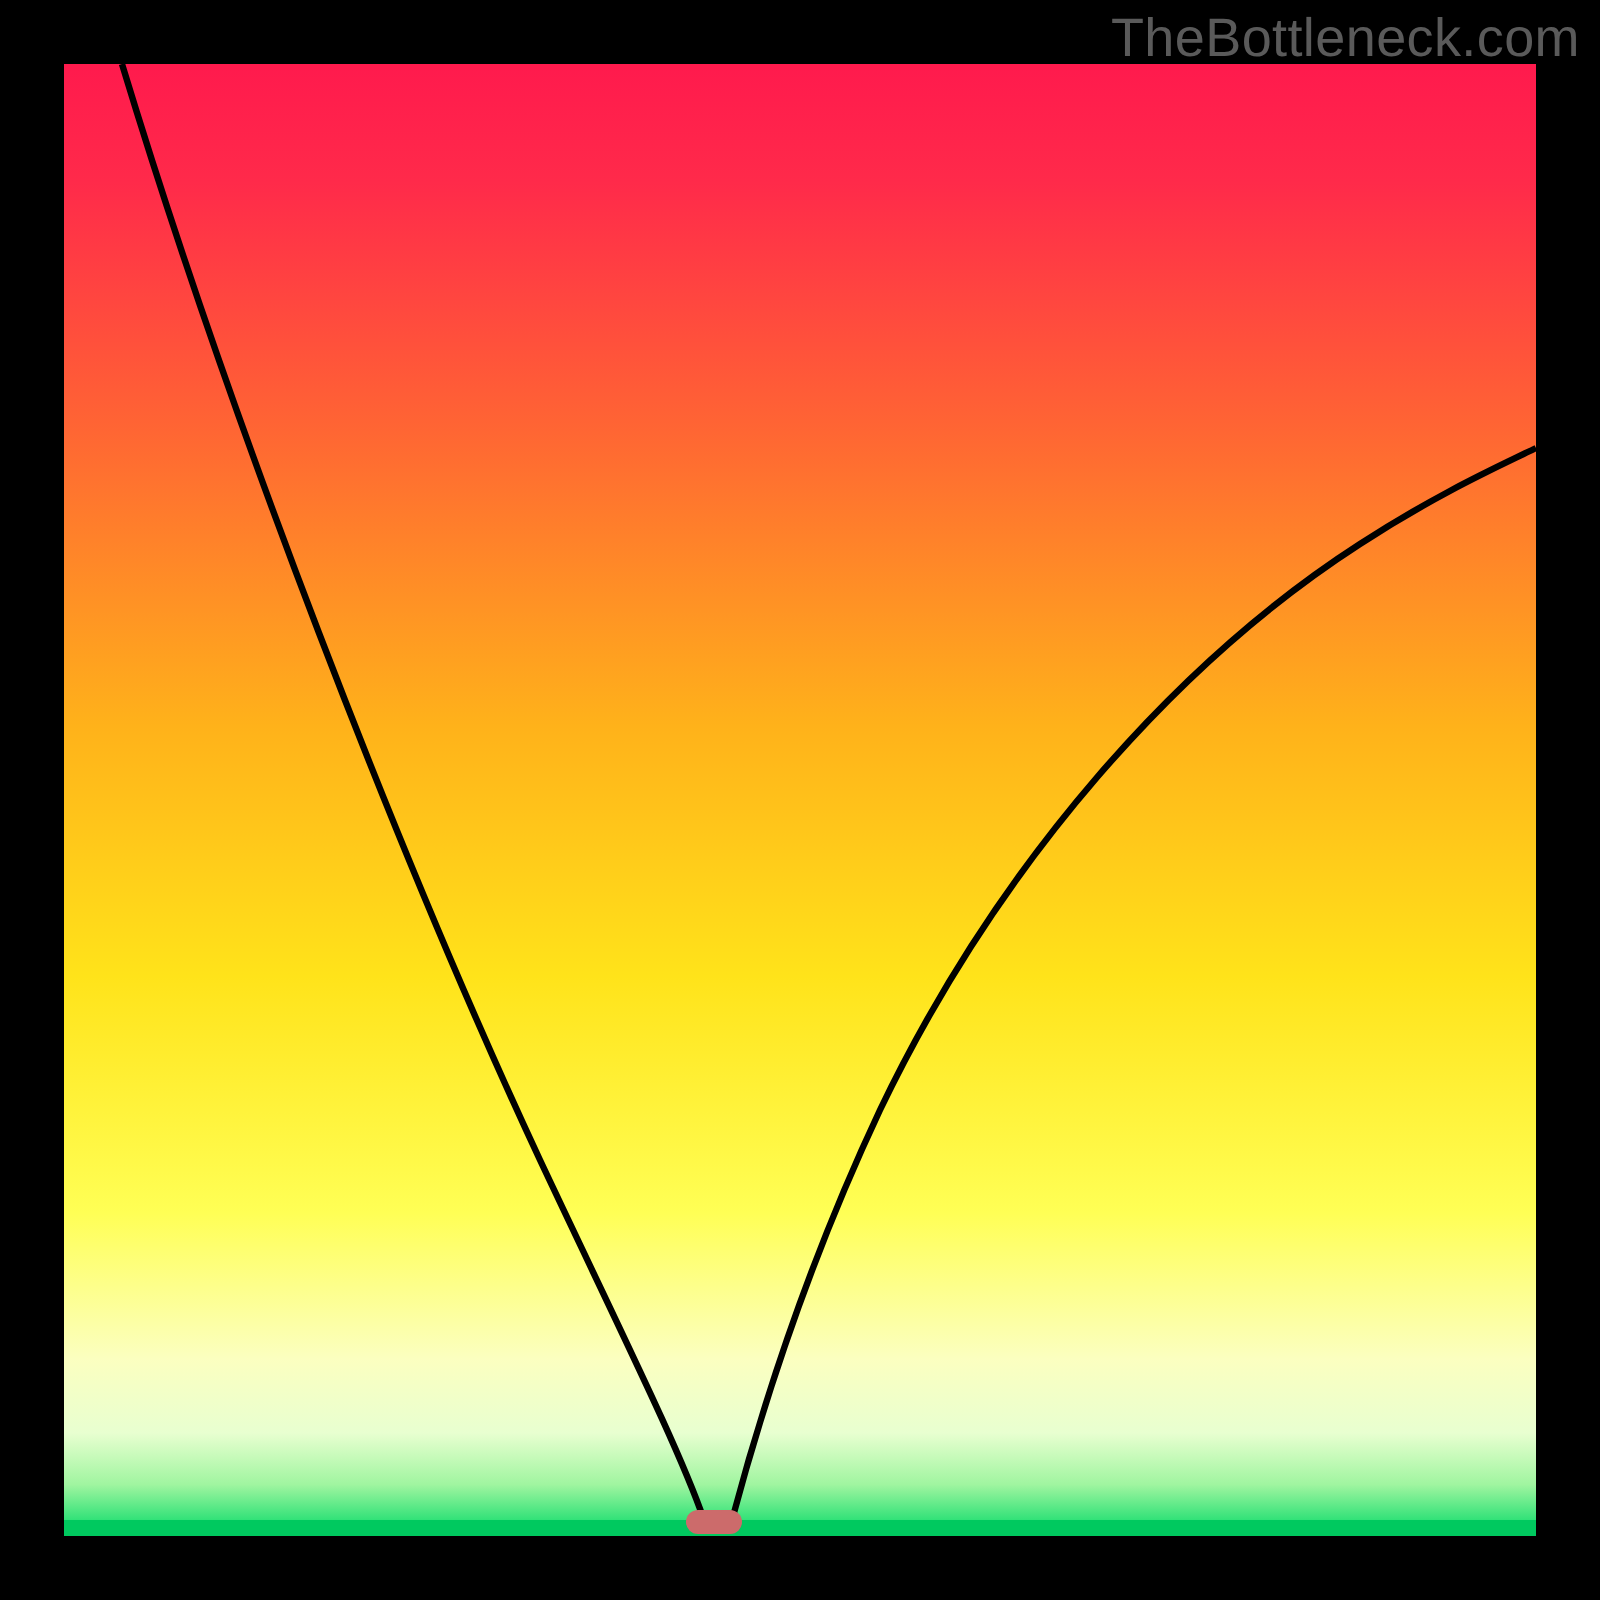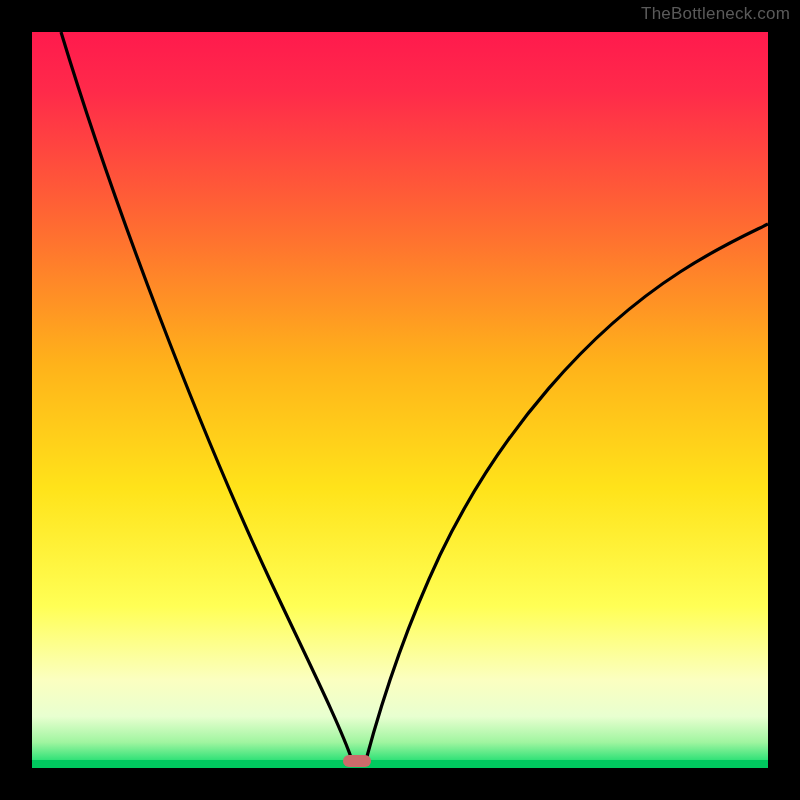--- a/index.html
+++ b/index.html
@@ -15,21 +15,21 @@
     position: relative;
     width: 800px;
     height: 800px;
     background: #000;
   }
   .watermark {
     position: absolute;
     top: 4px;
     right: 10px;
     color: #5a5a5a;
-    font-size: 17px;
+    font-size: 27px;
     font-weight: 400;
     letter-spacing: 0.2px;
   }
   svg {
     position: absolute;
     top: 0;
     left: 0;
   }
 </style>
 </head>

